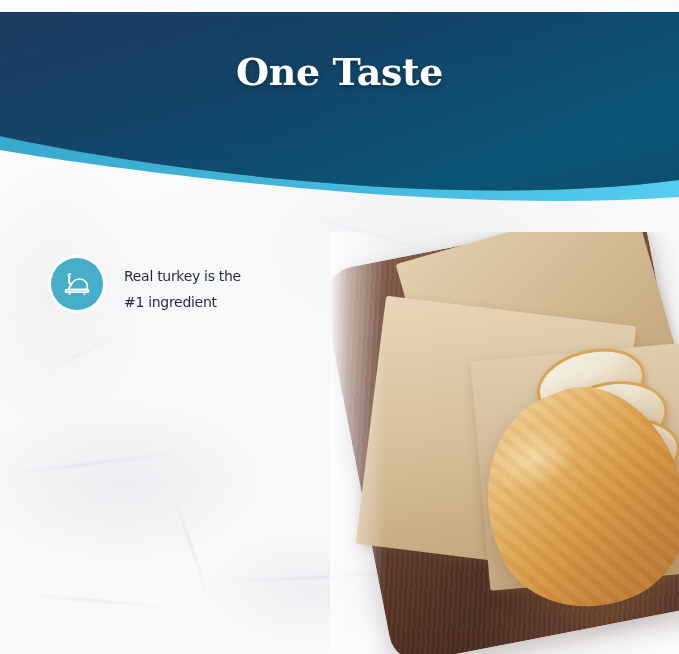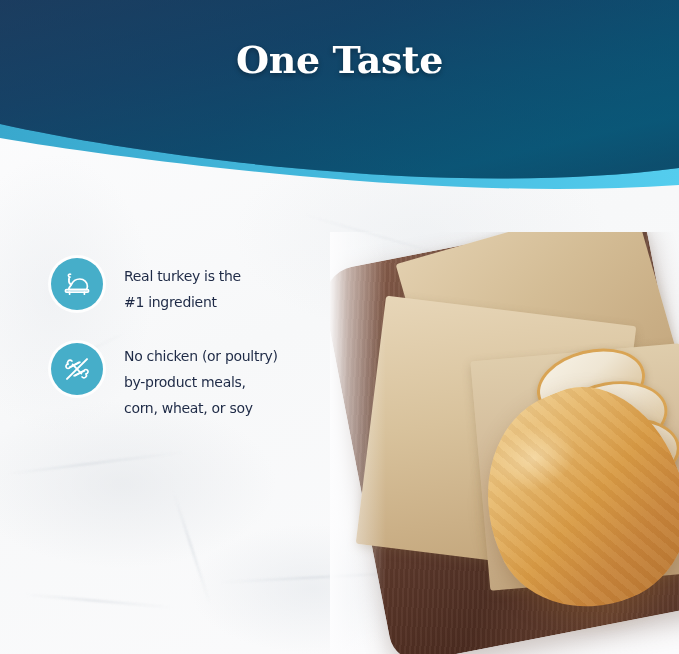--- a/index.html
+++ b/index.html
@@ -42,21 +42,21 @@
   .vein-b { left: 132px; top: 548px; width: 120px; height: 2px; transform: rotate(72deg); }
   .vein-c { left: 24px;  top: 600px; width: 150px; height: 1.6px; transform: rotate(5deg); }
   .vein-d { left: 218px; top: 576px; width: 210px; height: 1.6px; transform: rotate(-3deg); }
   .vein-e { left: 300px; top: 236px; width: 160px; height: 1.4px; transform: rotate(16deg); }
   .vein-f { left: 40px;  top: 352px; width: 90px;  height: 1.4px; transform: rotate(-26deg); }
 
   
   .header {
     position: absolute;
     left: 0;
-    top: 0;
+    top: 12px;
     width: 679px;
     height: 210px;
   }
   .header svg { display: block; }
 
   .header-title {
     position: absolute;
     left: 0;
     top: 36px;
     width: 679px;
@@ -288,32 +288,16 @@
           <path d="M9 12.6 c-0.4 2.0 0.4 4.0 2.0 5.1"></path>
           <path d="M11.2 17.9 c1.6 -3.6 5.0 -5.9 8.6 -5.9 c4.2 0 7.6 3.2 7.6 7.2 c0 1.3 -0.4 2.5 -1.0 3.5 H8.4 c0.6 -1.6 1.4 -3.2 2.8 -4.8 Z"></path>
           <path d="M6.6 22.7 H27.4 c0.7 0 1.2 0.5 1.2 1.2 c0 0.7 -0.5 1.2 -1.2 1.2 H6.6 c-0.7 0 -1.2 -0.5 -1.2 -1.2 c0 -0.7 0.5 -1.2 1.2 -1.2 Z"></path>
           <path d="M9.6 25.1 v2.1 M24.4 25.1 v2.1"></path>
         </svg>
       </span>
       <span class="feature-text">Real turkey is the
 #1 ingredient</span>
     </div>
 
-    <div class="feature f2">
-      <span class="icon-circle">
-        <svg width="34" height="34" viewBox="0 0 34 34" fill="none" stroke="#ffffff" stroke-width="1.7" stroke-linecap="round" stroke-linejoin="round">
-          <path d="M11.9 9.0 c-1.0 -1.1 -2.7 -1.1 -3.7 0 c-0.8 0.9 -0.8 2.2 -0.1 3.1 c-1.0 0.0 -1.9 0.7 -2.1 1.7 c-0.3 1.4 0.8 2.7 2.2 2.7 c0.9 0 1.7 -0.5 2.1 -1.3 l 9.6 -5.0"></path>
-          <path d="M9.6 15.2 L19.0 10.3"></path>
-          <path d="M22.1 25.0 c1.0 1.1 2.7 1.1 3.7 0 c0.8 -0.9 0.8 -2.2 0.1 -3.1 c1.0 0.0 1.9 -0.7 2.1 -1.7 c0.3 -1.4 -0.8 -2.7 -2.2 -2.7 c-0.9 0 -1.7 0.5 -2.1 1.3 l -9.6 5.0"></path>
-          <path d="M24.4 18.8 L15.0 23.7"></path>
-          <path d="M9.6 15.2 L24.4 18.8" opacity="0"></path>
-          <path d="M12.6 12.4 L21.4 21.6"></path>
-          <path d="M7.0 26.9 L27.0 7.1" stroke-width="2.0"></path>
-        </svg>
-      </span>
-      <span class="feature-text">No chicken (or poultry)
-by-product meals,
-corn, wheat, or soy</span>
-    </div>
 
 
   </div>
 </div>
 
 </body></html>

